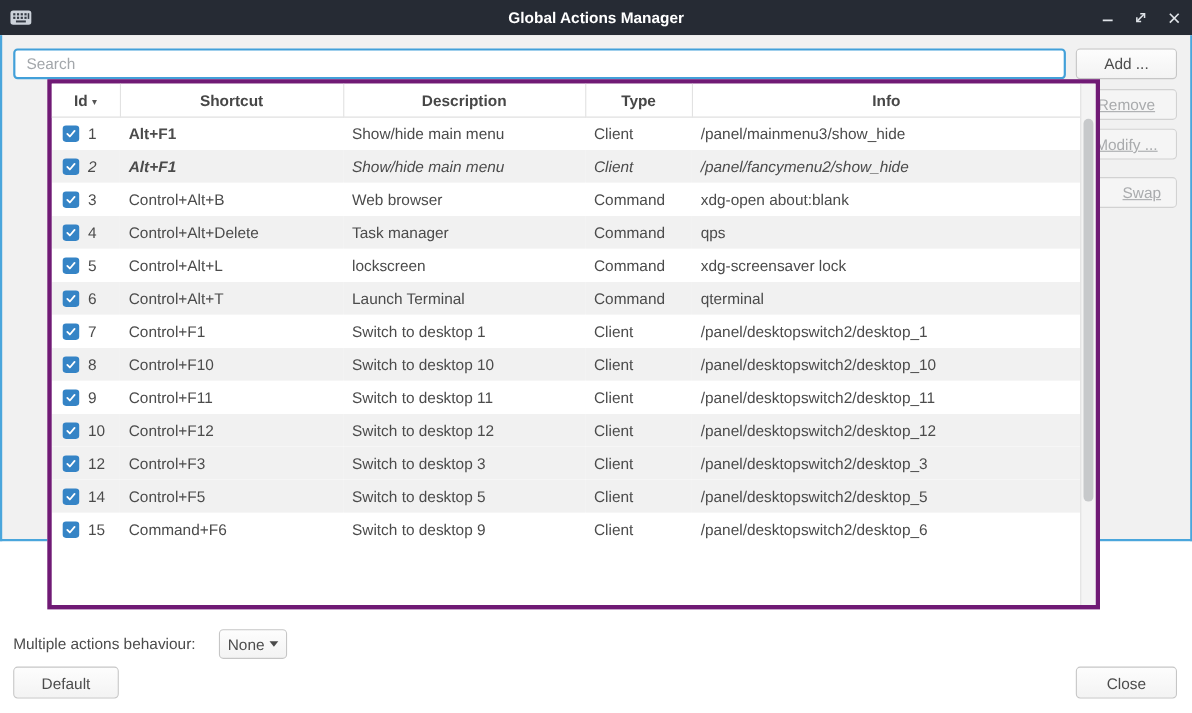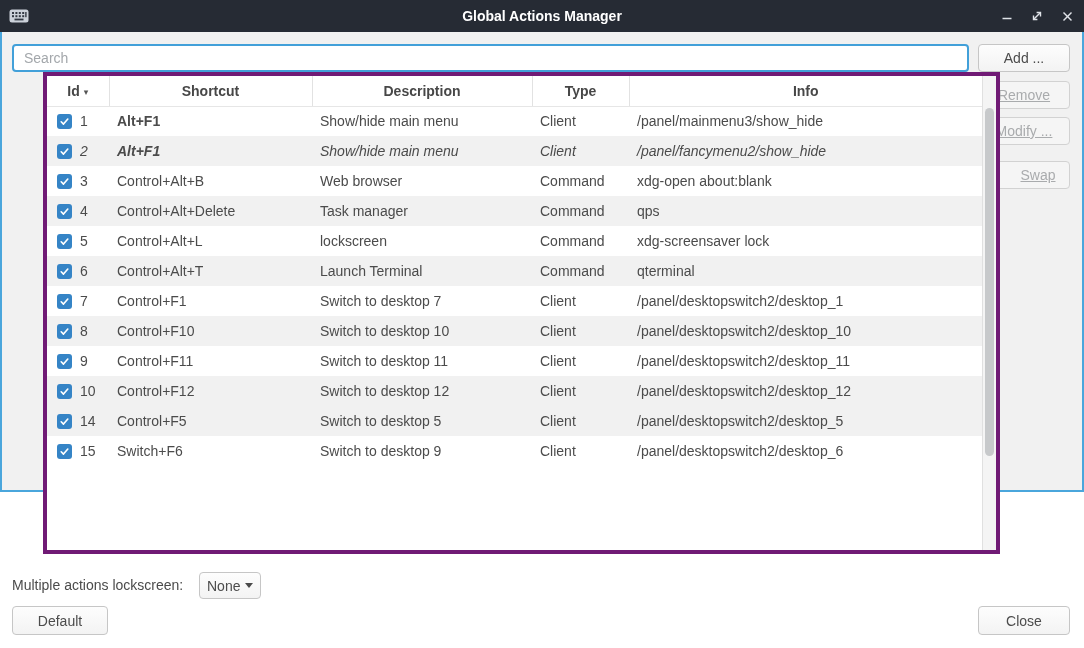--- a/index.html
+++ b/index.html
@@ -294,21 +294,21 @@
       <span class="cell-id-inner">
         <span class="checkbox">
           <svg viewBox="0 0 12 12" width="11" height="11" aria-hidden="true">
             <path d="M2.4 6.3 L4.9 8.8 L9.6 3.3" fill="none" stroke="#ffffff" stroke-width="1.8" stroke-linecap="round" stroke-linejoin="round"></path>
           </svg>
         </span>
         <span>7</span>
       </span>
     </td>
     <td>Control+F1</td>
-    <td>Switch to desktop 7</td>
+    <td>Switch to desktop 1</td>
     <td>Client</td>
     <td>/panel/desktopswitch2/desktop_1</td>
   </tr>
               <tr class="alt">
     <td>
       <span class="cell-id-inner">
         <span class="checkbox">
           <svg viewBox="0 0 12 12" width="11" height="11" aria-hidden="true">
             <path d="M2.4 6.3 L4.9 8.8 L9.6 3.3" fill="none" stroke="#ffffff" stroke-width="1.8" stroke-linecap="round" stroke-linejoin="round"></path>
           </svg>
@@ -354,53 +354,69 @@
     <td>/panel/desktopswitch2/desktop_12</td>
   </tr>
               <tr class="alt">
     <td>
       <span class="cell-id-inner">
         <span class="checkbox">
           <svg viewBox="0 0 12 12" width="11" height="11" aria-hidden="true">
             <path d="M2.4 6.3 L4.9 8.8 L9.6 3.3" fill="none" stroke="#ffffff" stroke-width="1.8" stroke-linecap="round" stroke-linejoin="round"></path>
           </svg>
         </span>
+        <span>12</span>
+      </span>
+    </td>
+    <td>Control+F3</td>
+    <td>Switch to desktop 3</td>
+    <td>Client</td>
+    <td>/panel/desktopswitch2/desktop_3</td>
+  </tr>
+              <tr class="alt">
+    <td>
+      <span class="cell-id-inner">
+        <span class="checkbox">
+          <svg viewBox="0 0 12 12" width="11" height="11" aria-hidden="true">
+            <path d="M2.4 6.3 L4.9 8.8 L9.6 3.3" fill="none" stroke="#ffffff" stroke-width="1.8" stroke-linecap="round" stroke-linejoin="round"></path>
+          </svg>
+        </span>
         <span>14</span>
       </span>
     </td>
     <td>Control+F5</td>
     <td>Switch to desktop 5</td>
     <td>Client</td>
     <td>/panel/desktopswitch2/desktop_5</td>
   </tr>
               <tr>
     <td>
       <span class="cell-id-inner">
         <span class="checkbox">
           <svg viewBox="0 0 12 12" width="11" height="11" aria-hidden="true">
             <path d="M2.4 6.3 L4.9 8.8 L9.6 3.3" fill="none" stroke="#ffffff" stroke-width="1.8" stroke-linecap="round" stroke-linejoin="round"></path>
           </svg>
         </span>
         <span>15</span>
       </span>
     </td>
-    <td>Switch+F6</td>
+    <td>Command+F6</td>
     <td>Switch to desktop 9</td>
     <td>Client</td>
     <td>/panel/desktopswitch2/desktop_6</td>
   </tr>
             </tbody>
         </table>
       </div>
       <div class="scrollbar">
         <div class="scroll-thumb"></div>
       </div>
     </div>
 
-    <span class="behaviour-label">Multiple actions lockscreen:</span>
+    <span class="behaviour-label">Multiple actions behaviour:</span>
     <div class="behaviour-select">
       <span>None</span>
       <span class="chevron-down"></span>
     </div>
 
     <button class="btn btn-default">Default</button>
     <button class="btn btn-close">Close</button>
 
   </div>
 </div>

